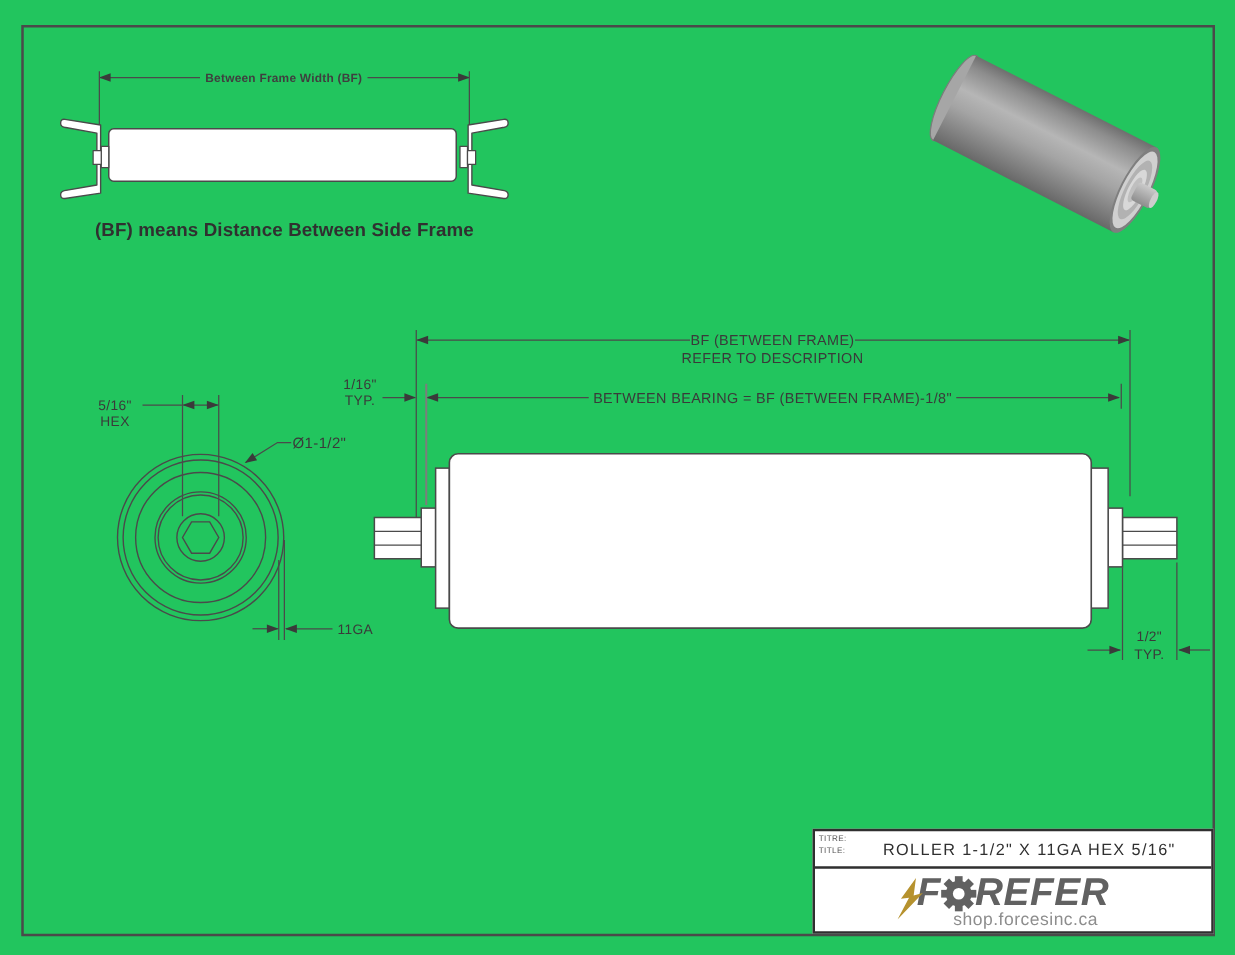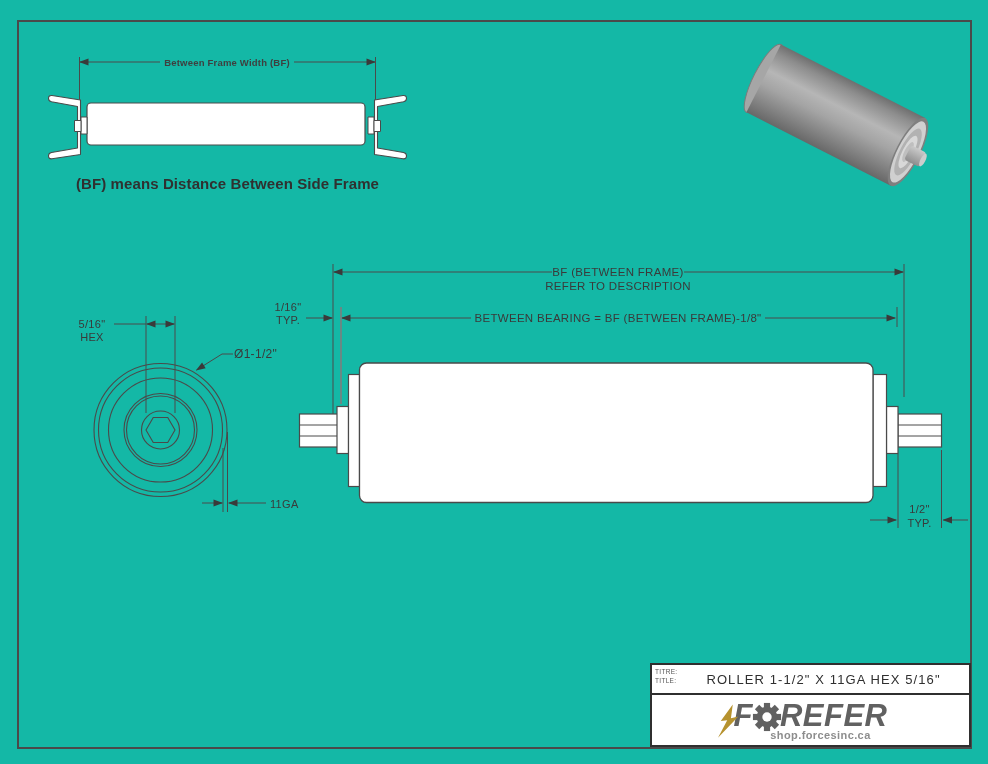--- a/index.html
+++ b/index.html
@@ -1,16 +1,16 @@
 <!DOCTYPE html>
 <html><head>
 <meta charset="utf-8">
 <style>
   html,body{margin:0;padding:0;background:#fff;}
-  .canvas{position:relative;width:988px;height:764px;background:#14b8a6;overflow:hidden;
+  .canvas{position:relative;width:988px;height:764px;background:#22c55e;overflow:hidden;
           font-family:"Liberation Sans",sans-serif;}
   svg text{font-family:"Liberation Sans",sans-serif;fill:#3a3a3a;}
   .cad{font-size:11.5px;letter-spacing:0.3px;}
   .cad-sm{font-size:11px;letter-spacing:0.3px;}
   .dimlabel{font-size:9.5px;font-weight:bold;fill:#3f3f3f;letter-spacing:0.2px;}
   .caption{font-size:15px;font-weight:bold;fill:#303030;letter-spacing:0.1px;}
 
   .title-block{position:absolute;left:650px;top:663px;width:321px;height:84px;
                border:2px solid #2f2f2f;box-sizing:border-box;background:#fff;}
   .tb-row1{position:relative;height:30px;border-bottom:2px solid #2f2f2f;box-sizing:border-box;
@@ -18,21 +18,21 @@
   .tb-labels{position:absolute;left:3px;top:2px;line-height:9px;}
   .tb-labels div{font-size:6.5px;color:#555;letter-spacing:0.3px;}
   .tb-title{font-size:13px;color:#2f2f2f;letter-spacing:1.1px;white-space:nowrap;padding-left:26px;}
   .tb-row2{position:relative;height:50px;display:flex;flex-direction:column;
            align-items:center;justify-content:center;}
   .logo{position:relative;display:flex;align-items:center;height:30px;margin-top:2px;}
   .logo-txt{font-size:31px;font-weight:bold;font-style:italic;color:#616161;
             letter-spacing:0.5px;line-height:28px;}
   .logo-gear{margin:0 -2px 0 -1px;transform:translateY(1px);}
   .logo-bolt{position:absolute;left:-15px;bottom:-9px;}
-  .logo-url{font-size:11px;font-weight:bold;color:#8d8d8d;letter-spacing:0.4px;
+  .logo-url{font-size:14px;font-weight:normal;color:#8d8d8d;letter-spacing:0.4px;
             transform:translateX(10px);margin-top:-2px;}
 </style>
 </head>
 <body>
 
 <div class="canvas">
 
 <svg width="988" height="764" viewBox="0 0 988 764">
   <defs>
     <marker id="arrow" viewBox="0 0 10 8" refX="9.2" refY="4" markerWidth="10" markerHeight="8" orient="auto-start-reverse">

